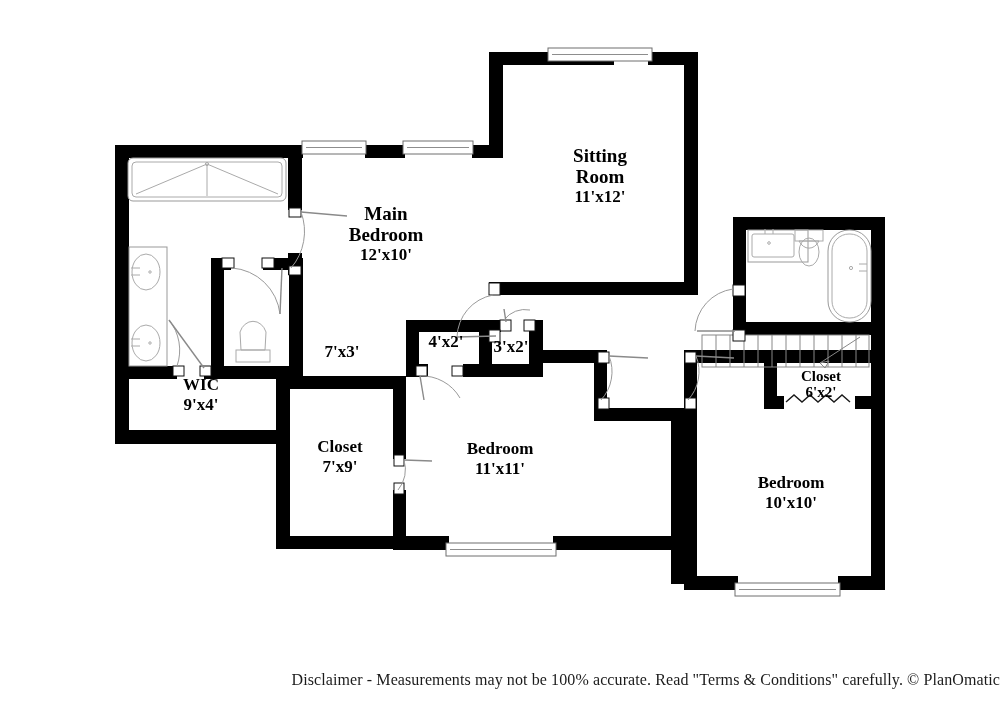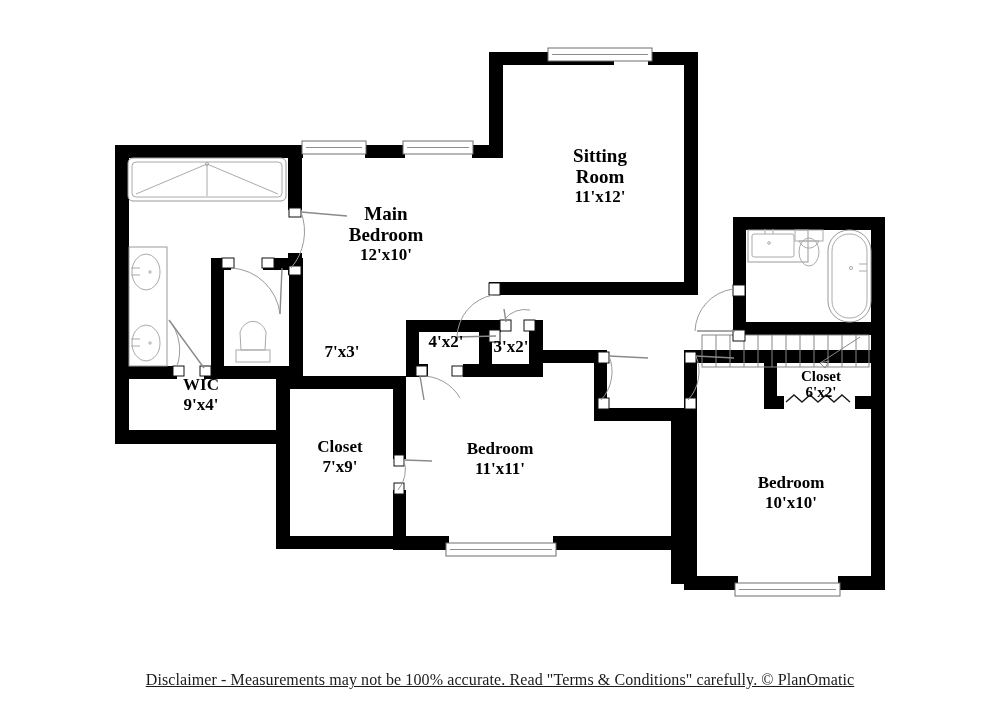--- a/index.html
+++ b/index.html
@@ -79,26 +79,25 @@
     dominant-baseline: middle;
   }
   .label-lg { font-size: 19px; }
   .label-md { font-size: 17px; }
   .label-sm { font-size: 15px; }
   .disclaimer {
     position: absolute;
     left: 0;
     top: 671px;
     width: 1000px;
-    text-align: center;
+    text-align: right;
     font-family: "Liberation Serif", serif;
     font-size: 16px;
     color: #1b1b1b;
     letter-spacing: 0.1px;
-    text-decoration: underline;
   }
 </style>
 </head>
 <body>
 
 <div id="floorplan-root">
   <svg class="plan" viewBox="0 0 1000 727" xmlns="http://www.w3.org/2000/svg">
 
     <g>
 

